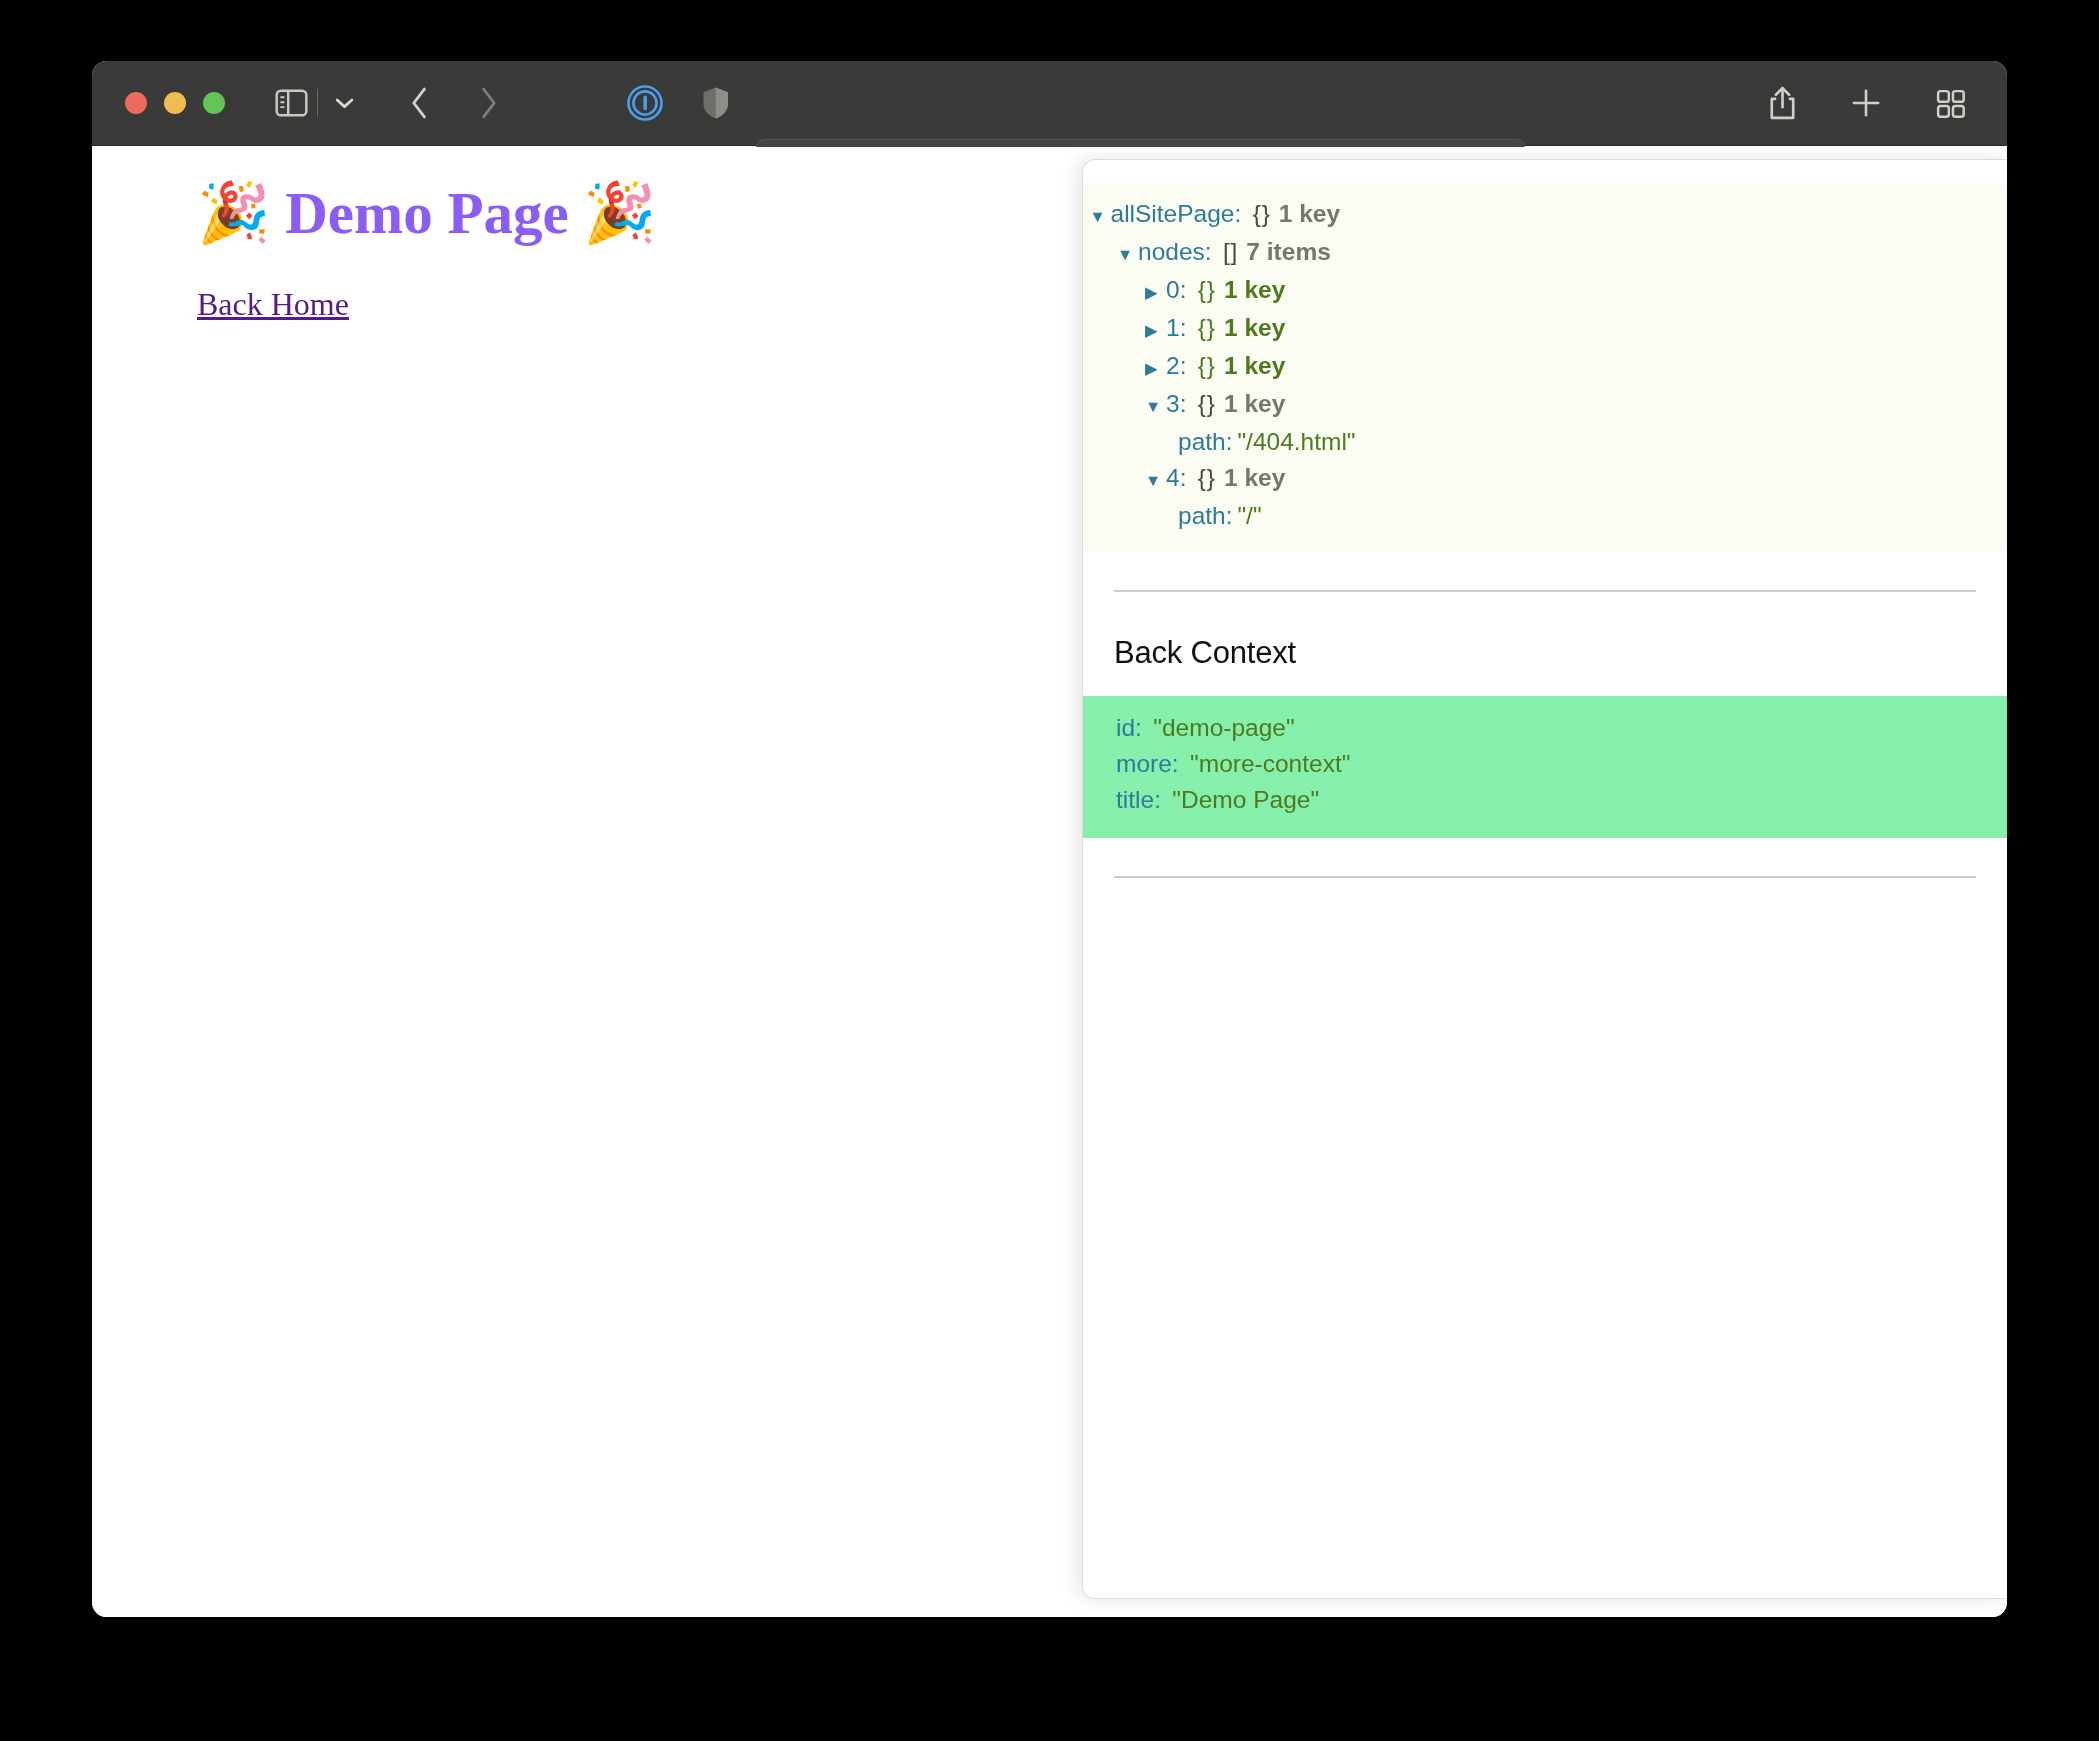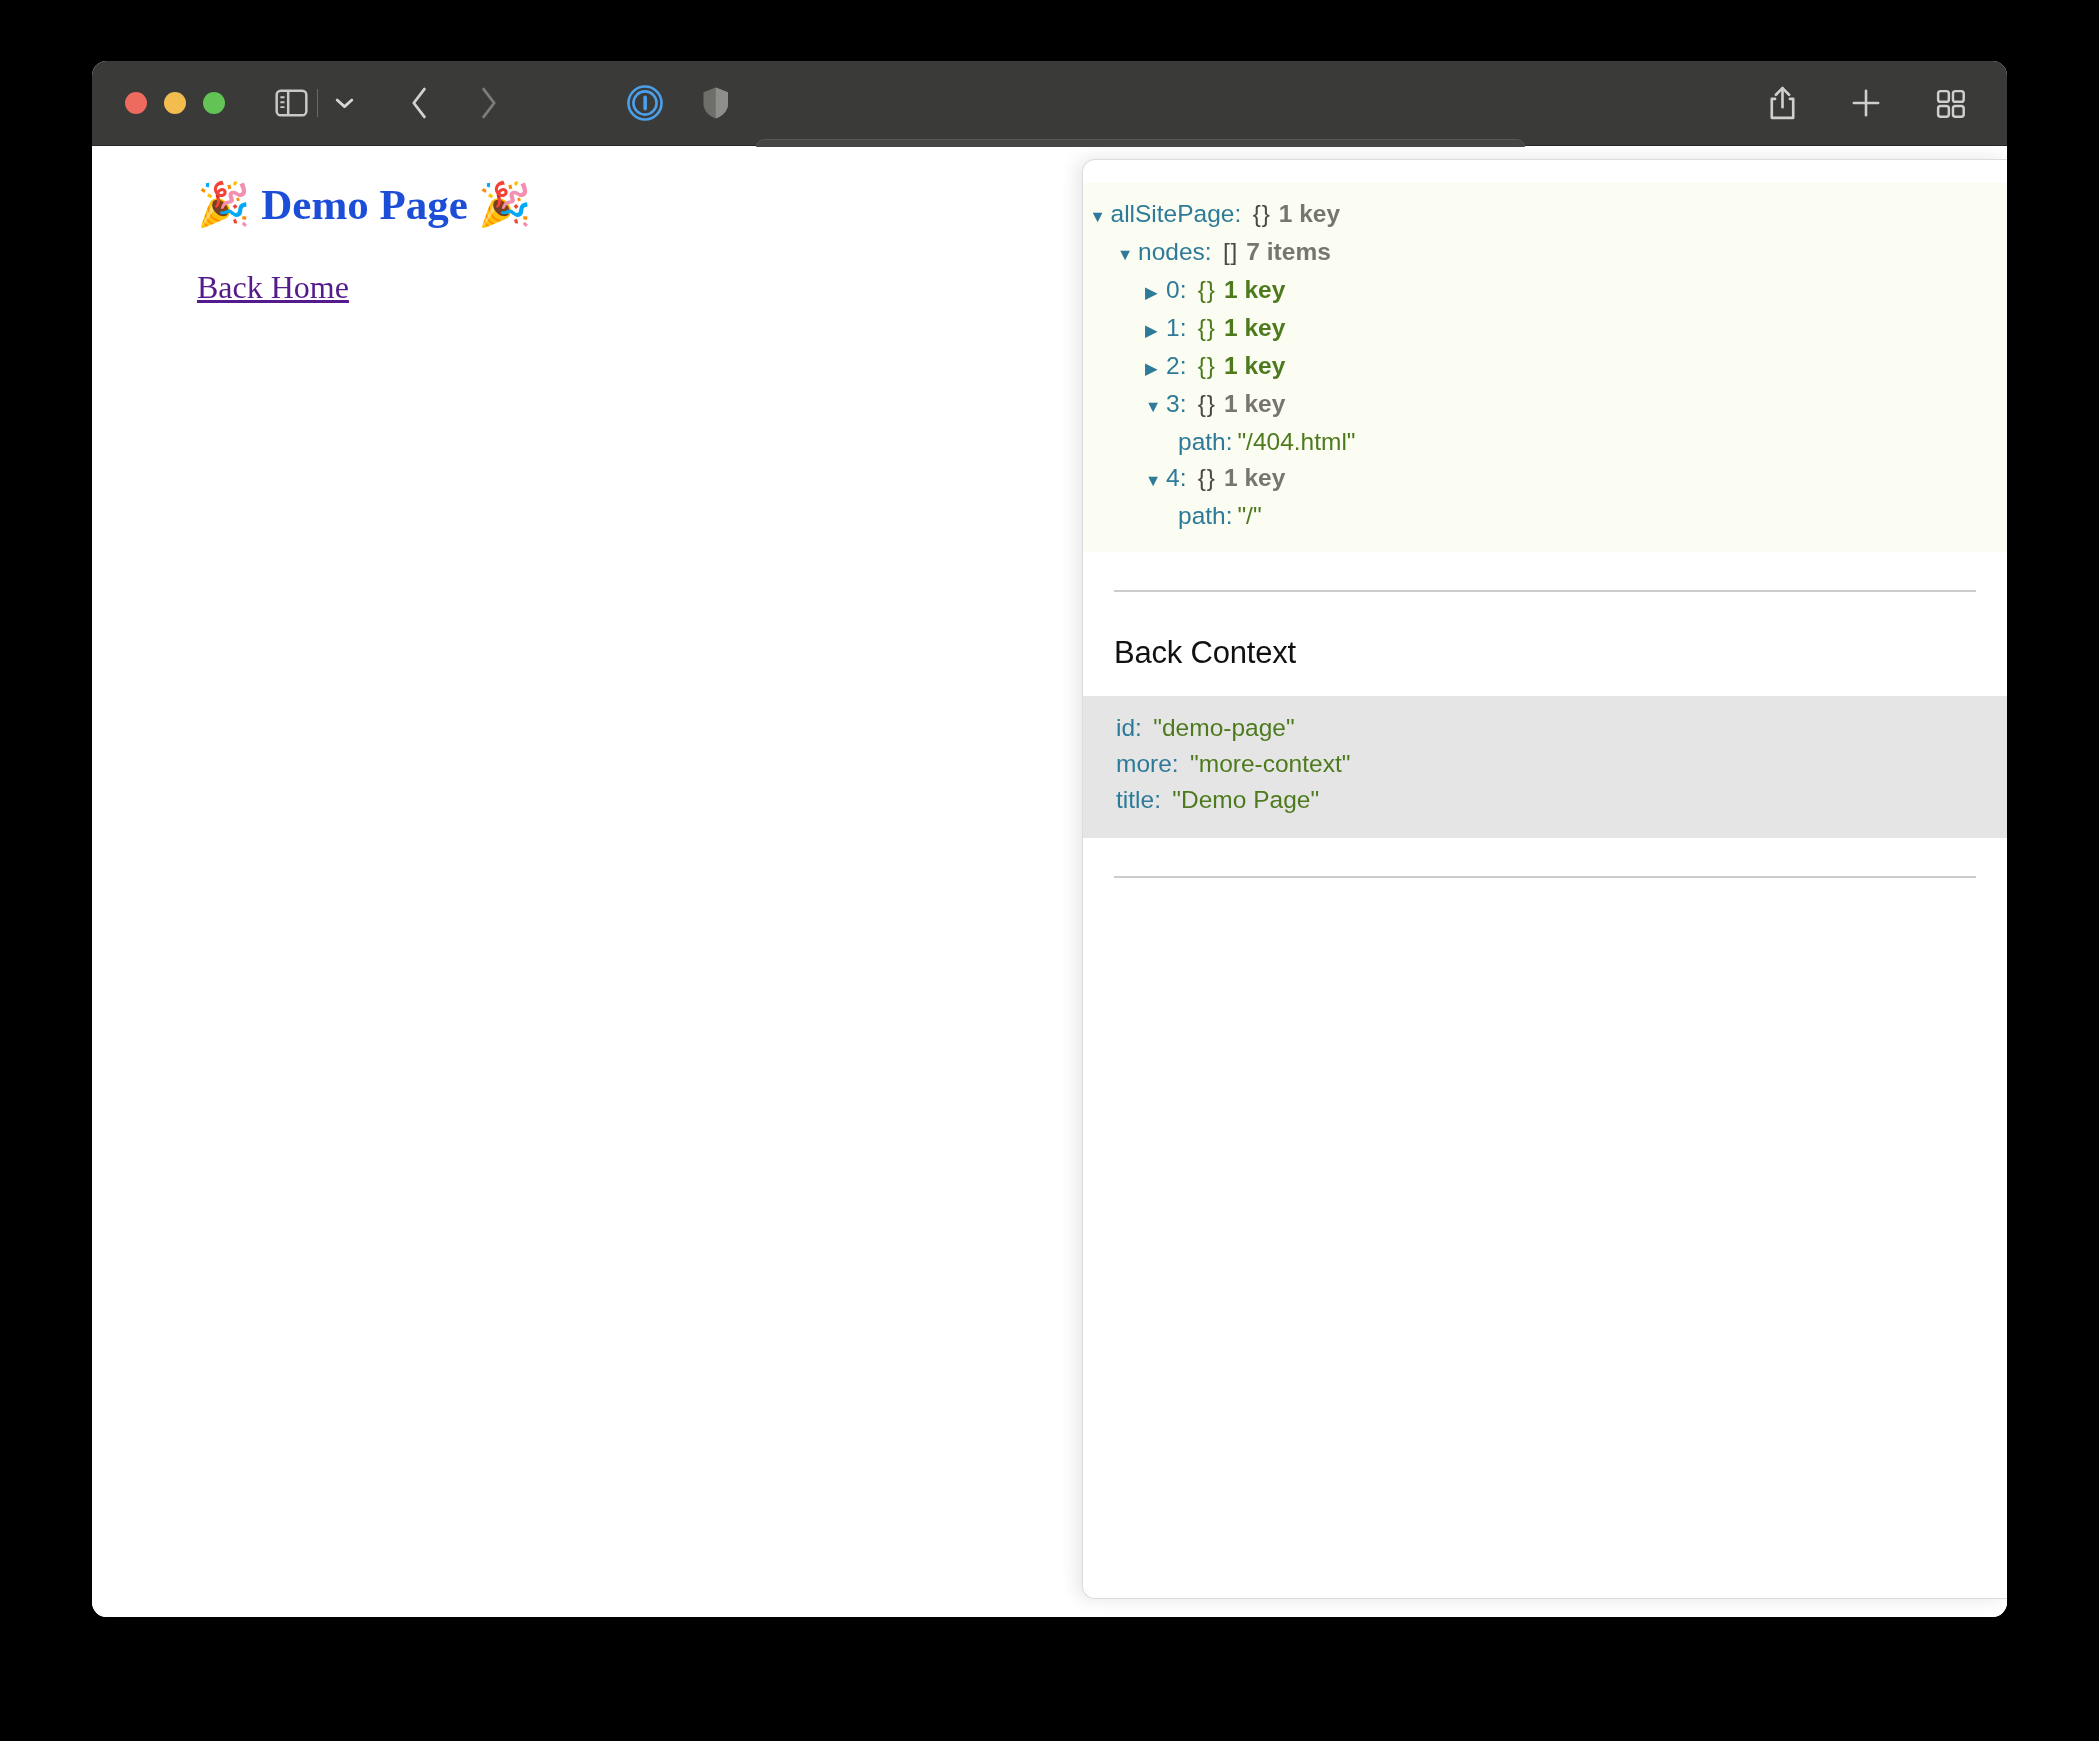--- a/index.html
+++ b/index.html
@@ -123,23 +123,23 @@
 
   
   #page-content {
     position: absolute;
     left: 105px;
     top: 36px;
     width: 900px;
   }
   #page-title {
     font-family: "Liberation Serif", serif;
-    font-size: 43px;
+    font-size: 59px;
     font-weight: bold;
-    color: #1d4ed8;
+    color: #8b5cf6;
     line-height: 1.0;
     white-space: nowrap;
   }
   .emoji { font-family: "DejaVu Sans", sans-serif; font-weight: normal; }
   #back-home-link {
     display: inline-block;
     margin-top: 43px;
     font-family: "Liberation Serif", serif;
     font-size: 32px;
     color: #551a8b;
@@ -244,21 +244,21 @@
   .jcount.green { color: #4e7a1e; }
   .jstring { color: #4e7a1e; }
 
   
   .lvl0 { padding-left: 6.5px; }
   .lvl1 { padding-left: 34px; }
   .lvl2 { padding-left: 62px; }
   .lvl3 { padding-left: 74px; }
 
   .ctx-block {
-    background: #e5e5e5;
+    background: #86efac;
     margin-top: 24.5px;
     padding: 14.7px 0 19.6px 0;
   }
   .ctx-row { padding-left: 33px; }
 </style>
 </head>
 <body>
 
 <div id="browser-window">
 

